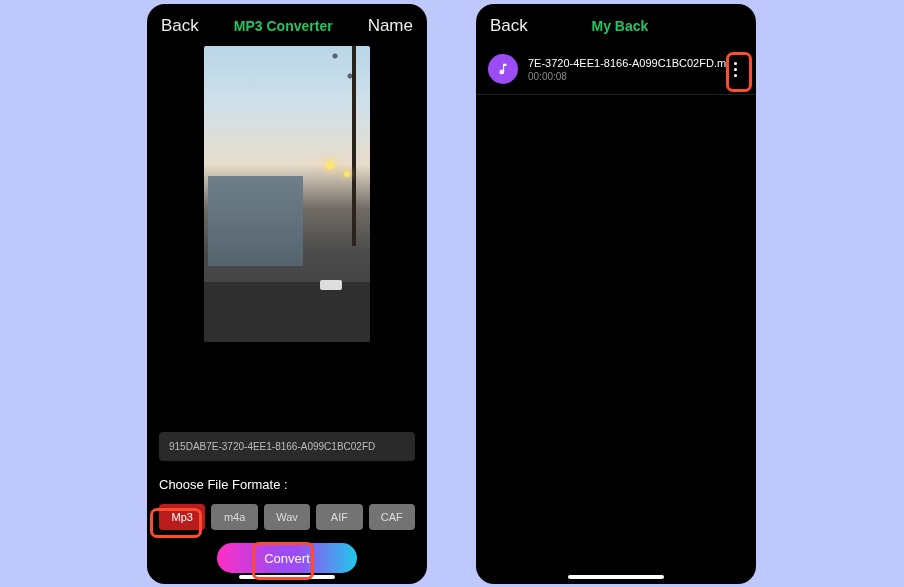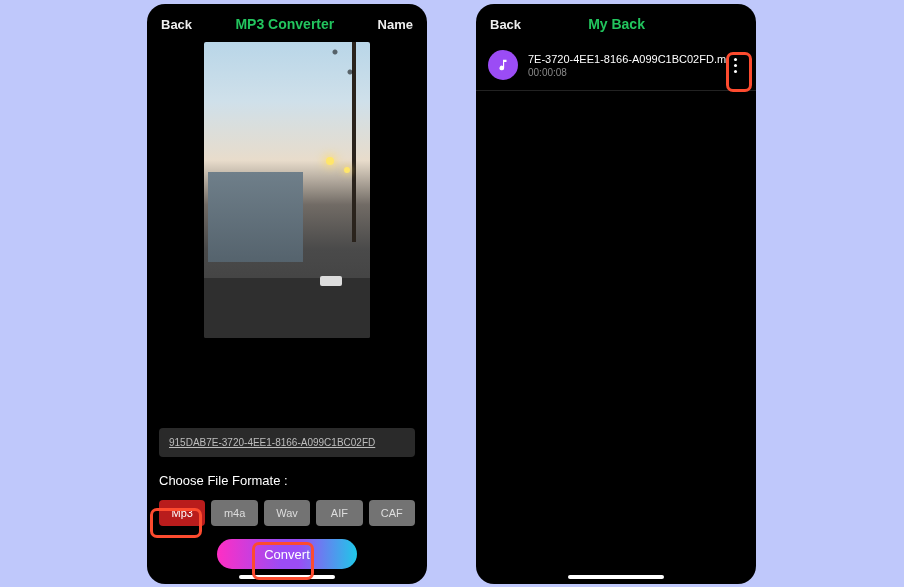--- a/index.html
+++ b/index.html
@@ -21,21 +21,21 @@
   .phone-left { left: 147px; top: 4px; }
   .phone-right { left: 476px; top: 4px; }
 
   .nav {
     display: flex;
     align-items: center;
     justify-content: space-between;
     padding: 12px 14px 10px 14px;
     color: #fff;
   }
-  .nav-btn { font-size: 13px; font-weight: 700; color: #eee; cursor: pointer; }
+  .nav-btn { font-size: 17px; font-weight: 400; color: #eee; cursor: pointer; }
   .nav-title { font-size: 14px; font-weight: 700; color: #22c55e; }
   .nav-spacer { width: 30px; }
 
   .preview-wrap {
     display: flex;
     justify-content: center;
   }
   .preview {
     width: 166px;
     height: 296px;
@@ -79,21 +79,20 @@
     font-weight: 700;
   }
   .filename-input {
     width: 100%;
     background: #2a2a2a;
     border: none;
     color: #bdbdbd;
     font-size: 10px;
     padding: 9px 10px;
     border-radius: 4px;
-    text-decoration: underline;
   }
 
   .format-section { padding: 0 12px; margin-top: 16px; }
   .format-label { color: #fff; font-size: 13px; margin-bottom: 12px; }
   .format-row { display: flex; gap: 6px; }
   .fmt {
     flex: 1;
     background: #737373;
     color: #ddd;
     font-size: 11px;

